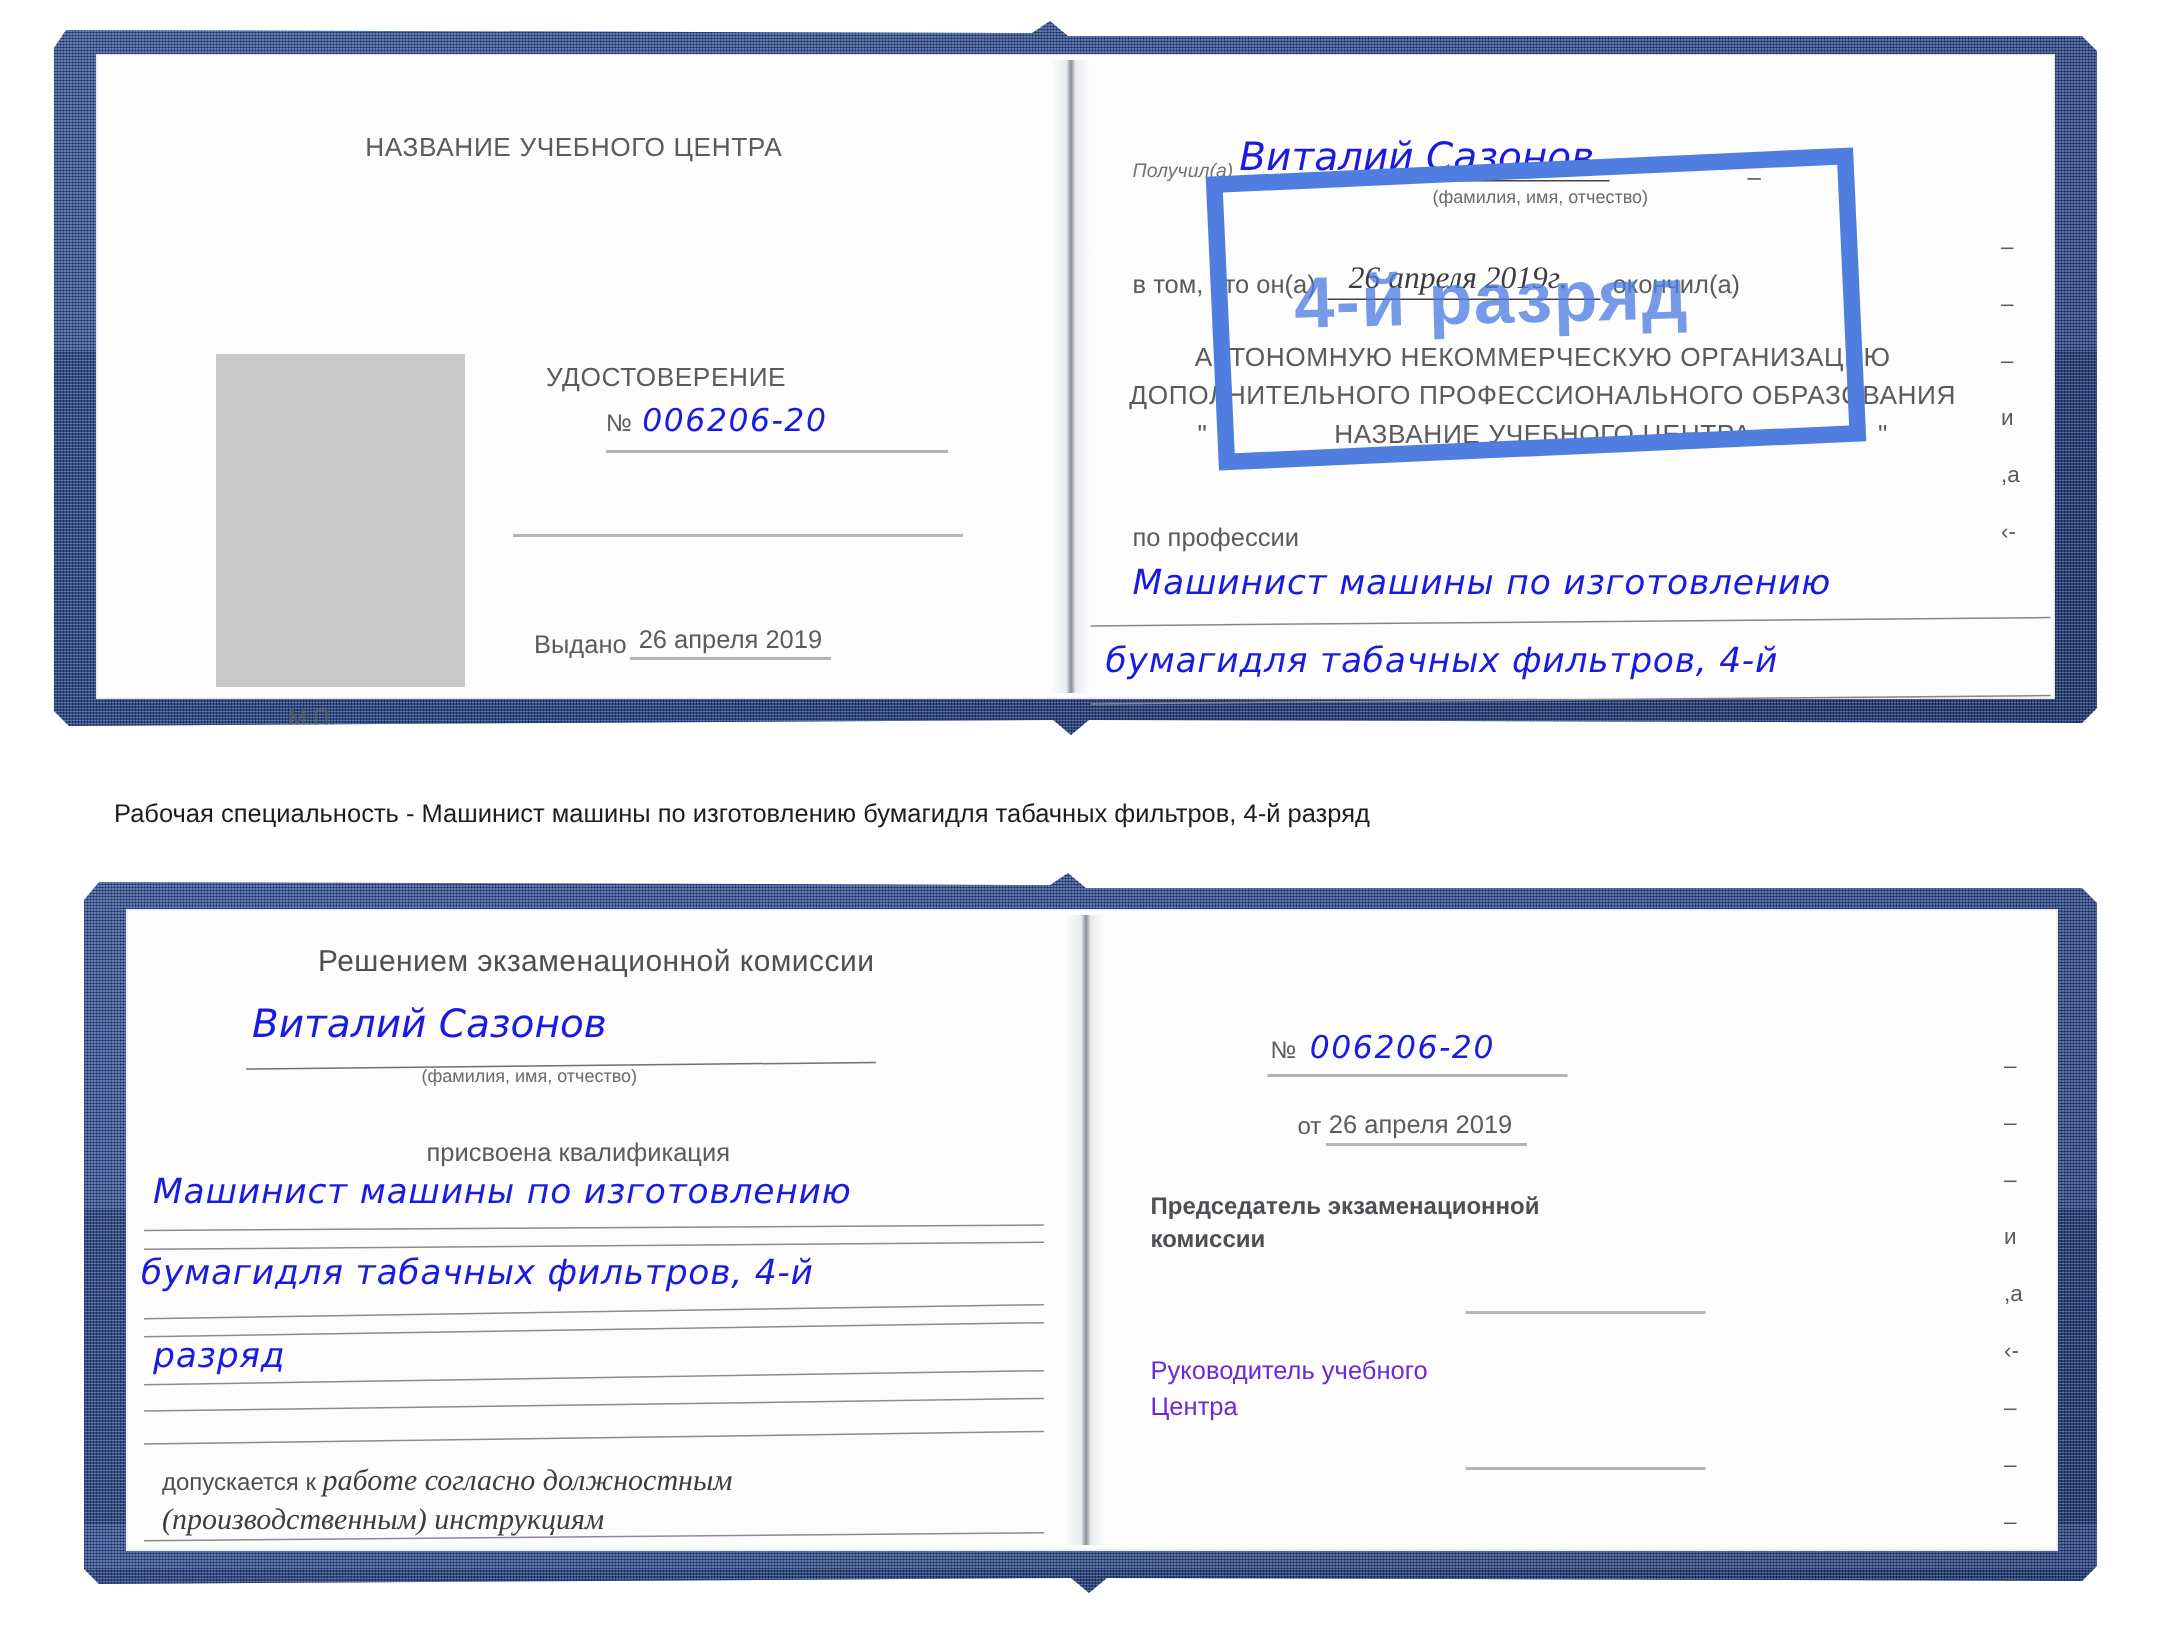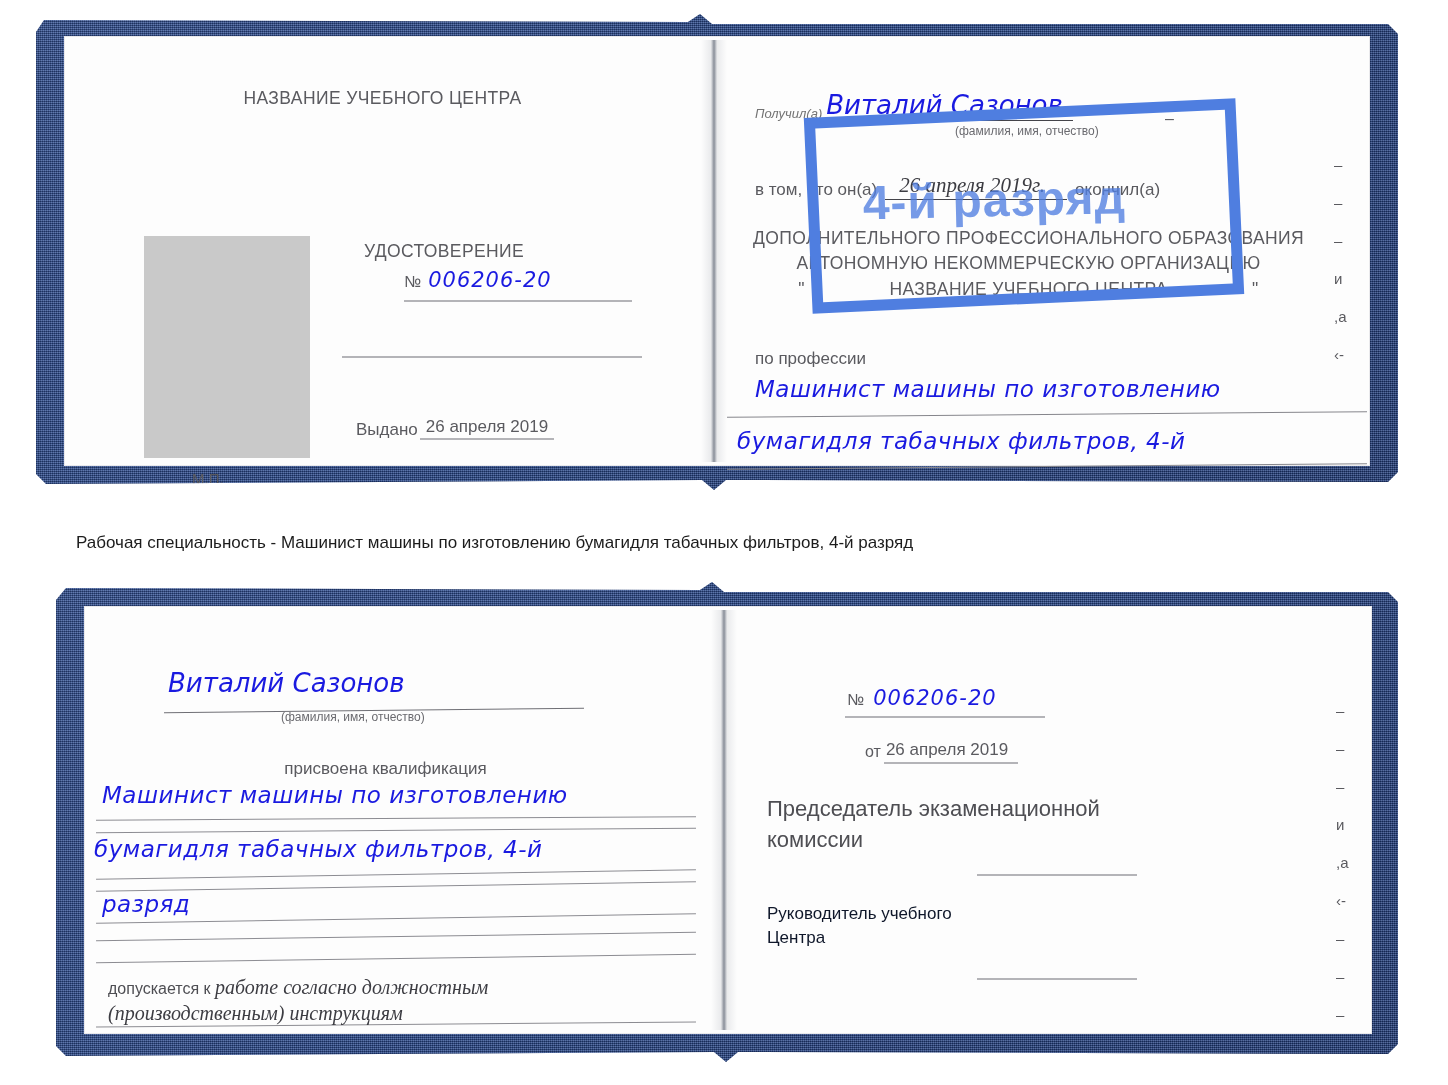--- a/index.html
+++ b/index.html
@@ -155,23 +155,23 @@
   
   .br-osn       { position:absolute; left: 32px; top: 28px; font-size: 18px; color:#4e4e53; letter-spacing: 0.4px; }
   .br-numrow    { position:absolute; left: 110px; top: 80px; display:flex; align-items:baseline; gap:9px; }
   .br-numrow .nm{ font-size: 16px; color:#5a5a5f; }
   .br-numrow .val{ font-size: 21px; letter-spacing: 1px; }
   .br-numline   { position:absolute; left: 108px; top: 110px; width: 200px; }
   .br-ot        { position:absolute; left: 128px; top: 134px; display:flex; align-items:center; gap:3px; }
   .br-ot .lbl   { font-size: 16px; color:#5a5a5f; }
   .br-ot .box   { border-bottom: 2px solid #b4b4b8; padding: 0 10px 2px 2px; }
   .br-ot .val   { font-size: 17px; color:#5a5a5f; }
-  .br-role1     { position:absolute; left: 30px; top: 188px; font-size: 22px; color:#4e4e53; line-height: 1.4; }
+  .br-role1     { position:absolute; left: 30px; top: 188px; font-size: 16px; color:#4e4e53; line-height: 1.4; font-weight: bold; }
   .br-sign1     { position:absolute; left: 240px; top: 268px; width: 160px; }
-  .br-role2     { position:absolute; left: 30px; top: 296px; font-size: 17px; color:#0f172a; line-height: 1.4; }
+  .br-role2     { position:absolute; left: 30px; top: 296px; font-size: 17px; color:#6d28d9; line-height: 1.4; }
   .br-sign2     { position:absolute; left: 240px; top: 372px; width: 160px; }
 </style>
 </head>
 <body>
 
 <div class="book top">
   <div class="pages">
 
     <div class="page left">
       <div class="t-title caps">НАЗВАНИЕ УЧЕБНОГО ЦЕНТРА</div>
@@ -203,22 +203,22 @@
       <div class="r-fio">(фамилия, имя, отчество)</div>
       <div class="r-dash1">–</div>
 
       <div class="r-vtom">
         <span class="lbl">в том, что он(а)</span>
         <span class="box"><span class="hand-it val">26 апреля 2019г.</span></span>
         <span class="lbl">окончил(а)</span>
       </div>
 
       <div class="r-org">
+        <div class="caps">АВТОНОМНУЮ НЕКОММЕРЧЕСКУЮ ОРГАНИЗАЦИЮ</div>
         <div class="caps">ДОПОЛНИТЕЛЬНОГО ПРОФЕССИОНАЛЬНОГО ОБРАЗОВАНИЯ</div>
-        <div class="caps">АВТОНОМНУЮ НЕКОММЕРЧЕСКУЮ ОРГАНИЗАЦИЮ</div>
         <div class="caps">
           <span>"</span>
           <span class="q"></span>
           <span>НАЗВАНИЕ УЧЕБНОГО ЦЕНТРА</span>
           <span class="q"></span>
           <span>"</span>
         </div>
       </div>
 
       <div class="r-prof">по профессии</div>
@@ -246,20 +246,21 @@
 <div class="stamp">
   <div class="txt">4-й разряд</div>
 </div>
 
 <div class="caption">Рабочая специальность - Машинист машины по изготовлению бумагидля табачных фильтров, 4-й разряд</div>
 
 <div class="book bottom">
   <div class="pages">
 
     <div class="page left">
+      <div class="b-title">Решением экзаменационной комиссии</div>
 
       <div class="b-name hand">Виталий Сазонов</div>
       <div class="b-nameline"></div>
       <div class="b-fio">(фамилия, имя, отчество)</div>
 
       <div class="b-prisv">присвоена квалификация</div>
 
       <div class="b-lines">
         <div class="ln" style="top:212px; transform:rotate(-0.35deg);"></div>
         <div class="ln" style="top:224px; transform:rotate(-0.45deg);"></div>

